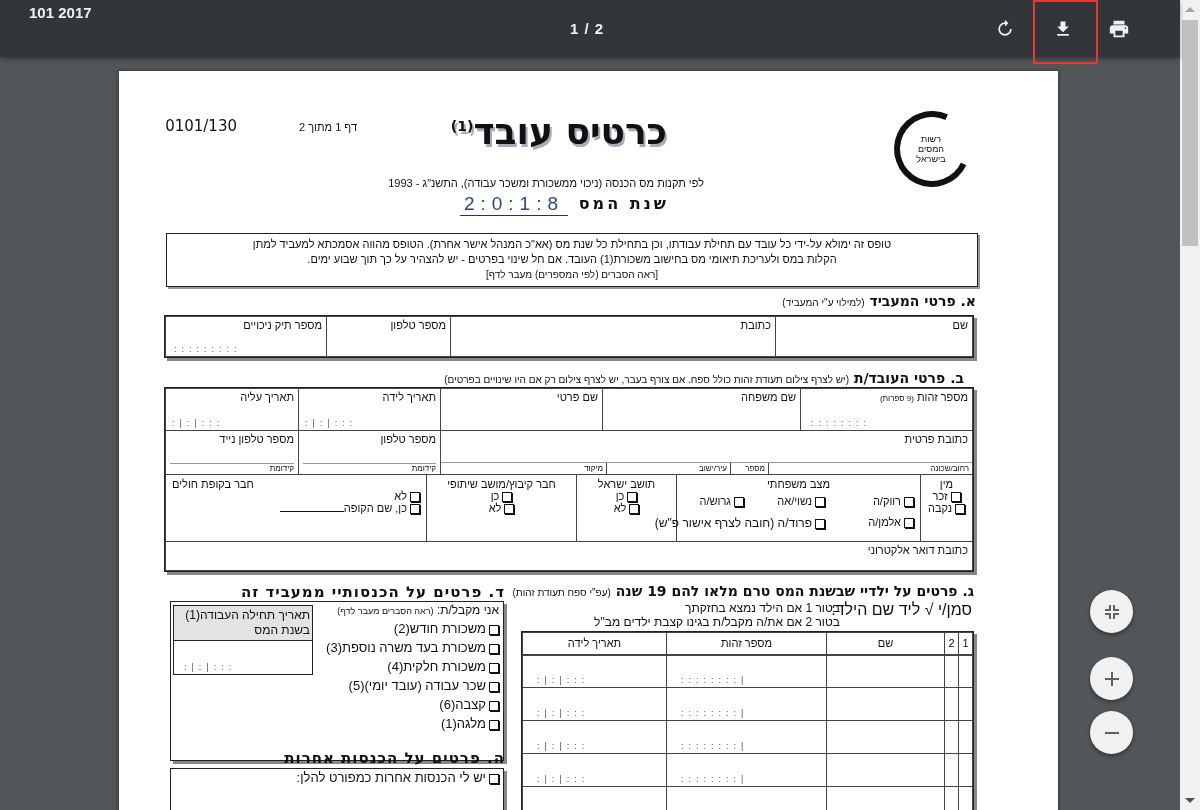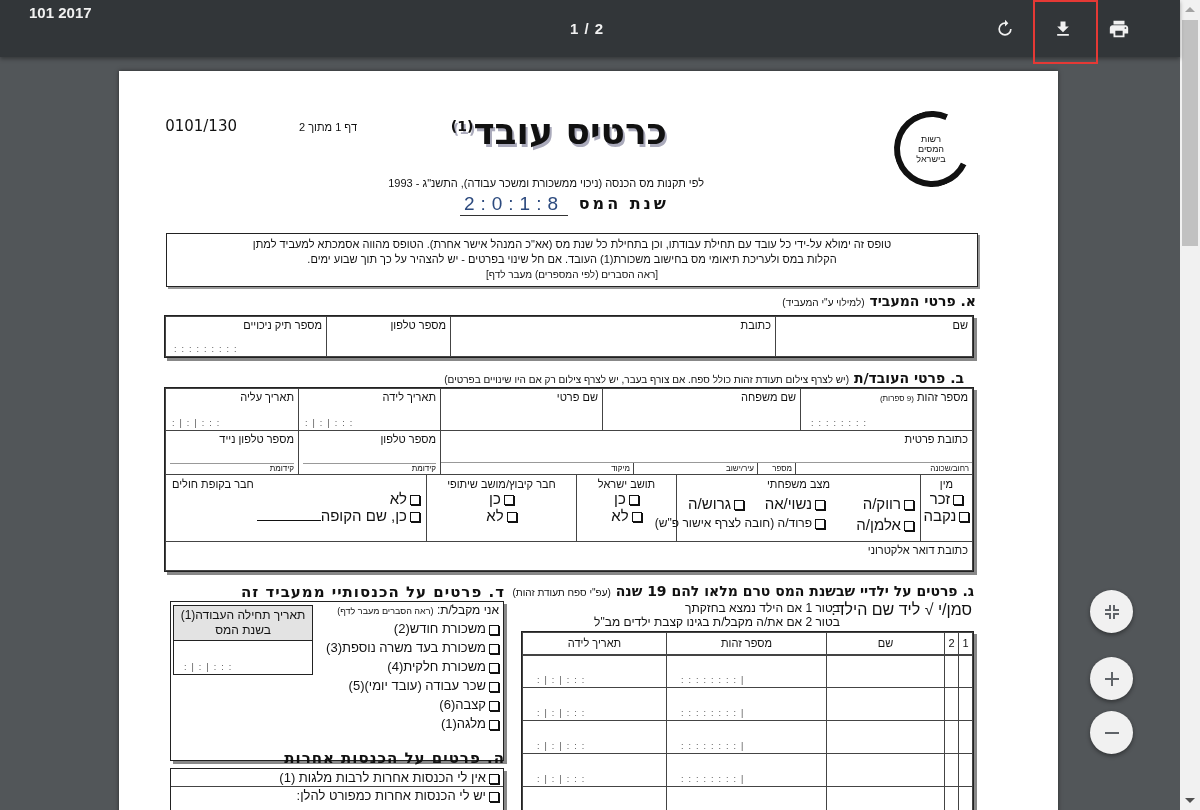--- a/index.html
+++ b/index.html
@@ -34,24 +34,24 @@
   .logo-text { right: 110px; top: 63px; font-size: 9px; line-height: 10px; text-align: center; width: 34px; }
   .notice { right: 80px; top: 162px; width: 812px; height: 54px; border: 1px solid #222; box-shadow: 2px 2px 0 #999; font-size: 11px; text-align: center; line-height: 15px; padding-top: 3px; }
   .section-head { font-size: 14px; font-weight: bold; white-space: nowrap; font-family: "DejaVu Sans", sans-serif; }
   .section-head .note { font-size: 10px; font-weight: normal; font-family: "Liberation Sans", sans-serif; }
   .box { border: 1px solid #222; box-shadow: 3px 3px 0 #888; }
   table.form { border-collapse: collapse; width: 100%; height: 100%; font-size: 11px; }
   table.form td { border: 1px solid #444; vertical-align: top; padding: 2px 4px; position: relative; }
   .dots { position: absolute; bottom: 2px; font-size: 9px; letter-spacing: 5px; color: #555; direction: ltr; }
   .small { font-size: 8px; }
   .chk { display: inline-block; width: 10px; height: 10px; border: 1px solid #111; box-shadow: 1px 1px 0 #111; margin-left: 3px; vertical-align: middle; }
-  .opt { font-size: 15px; white-space: nowrap; }
+  .opt { font-size: 11px; white-space: nowrap; }
   .income-list { font-size: 13px; line-height: 19px; }
   .startdate { border: 1px solid #222; }
-  .startdate .hd { background: #e3e3e3; text-align: center; font-size: 12px; border-bottom: 1px solid #222; padding: 2px; line-height: 15px; }
+  .startdate .hd { background: #e3e3e3; font-size: 12px; border-bottom: 1px solid #222; padding: 2px; line-height: 15px; }
   table.kids { border-collapse: collapse; width: 100%; font-size: 11px; }
   table.kids td, table.kids th { border: 1px solid #444; font-weight: normal; text-align: center; position: relative; }
   table.kids th { height: 22px; border-bottom: 2px solid #444; }
   table.kids td { height: 33px; }
 </style>
 </head>
 <body>
 
 <div class="toolbar">
   <div class="title">101 2017</div>
@@ -117,21 +117,21 @@
           <td style="width:172px"><span>מספר זהות</span> <span class="small">(9 ספרות)</span><span class="dots" style="left:10px">::::::::</span></td>
           <td style="width:198px"><span>שם משפחה</span></td>
           <td style="width:162px"><span>שם פרטי</span></td>
           <td style="width:142px"><span>תאריך לידה</span><span class="dots" style="left:6px">:|:|:::</span></td>
           <td><span>תאריך עליה</span><span class="dots" style="left:6px">:|:|:::</span></td>
         </tr>
         <tr style="height:44px">
           <td colspan="3" style="padding:0">
             <div style="padding:2px 4px">כתובת פרטית</div>
             <div style="position:absolute;bottom:0;right:0;left:0;display:flex;font-size:8px;border-top:1px solid #999">
-              <span style="width:177px;padding:1px 3px;border-left:1px solid #444">רחוב/שכונה</span>
+              <span style="width:204px;padding:1px 3px;border-left:1px solid #444">רחוב/שכונה</span>
               <span style="width:38px;padding:1px 3px;border-left:1px solid #444">מספר</span>
               <span style="width:124px;padding:1px 3px;border-left:1px solid #444">עיר/ישוב</span>
               <span style="flex:1;padding:1px 3px">מיקוד</span>
             </div>
           </td>
           <td colspan="1" style="padding:0">
             <div style="padding:2px 4px">מספר טלפון</div>
             <div class="small" style="position:absolute;bottom:1px;right:4px;left:4px;border-top:1px solid #999">קידומת</div>
           </td>
           <td style="padding:0">
@@ -266,21 +266,20 @@
         <div class="hd">
             <div>תאריך תחילה העבודה(1)</div>
             <div>בשנת המס</div>
           </div>
         <span class="dots" style="left:10px;bottom:2px">:|:|:::</span>
       </div>
     </div>
 
     <div class="abs section-head" style="right:553px;top:678px;font-size:15px;letter-spacing:1px">ה. פרטים על הכנסות אחרות</div>
     <div class="abs box" style="right:554px;top:697px;width:334px;height:70px;font-size:13px">
-      <div style="padding:1px 4px;border-bottom:1px solid #444"><span class="chk"></span><span>אין לי הכנסות אחרות לרבות מלגות (1)</span></div>
       <div style="padding:1px 4px"><span class="chk"></span><span>יש לי הכנסות אחרות כמפורט להלן:</span></div>
     </div>
   </div>
 </div>
 
 <div class="fab" style="top:590px">
   <svg width="18" height="18" viewBox="0 0 18 18">
       <path d="M7 2v5H2M11 2v5h5M7 16v-5H2M11 16v-5h5"></path>
     </svg>
 </div>

